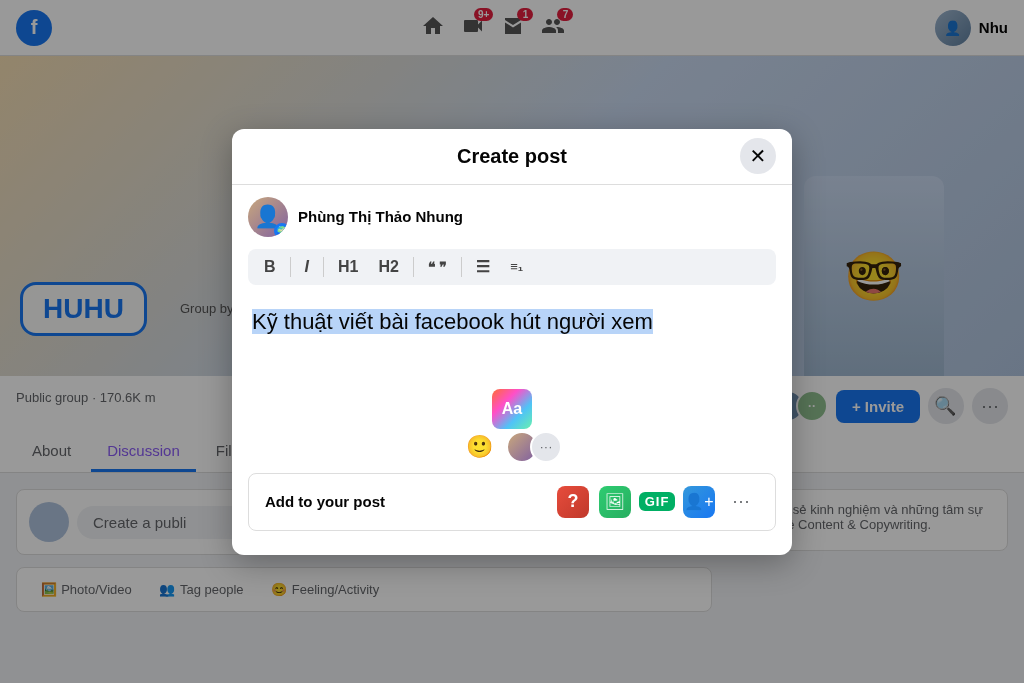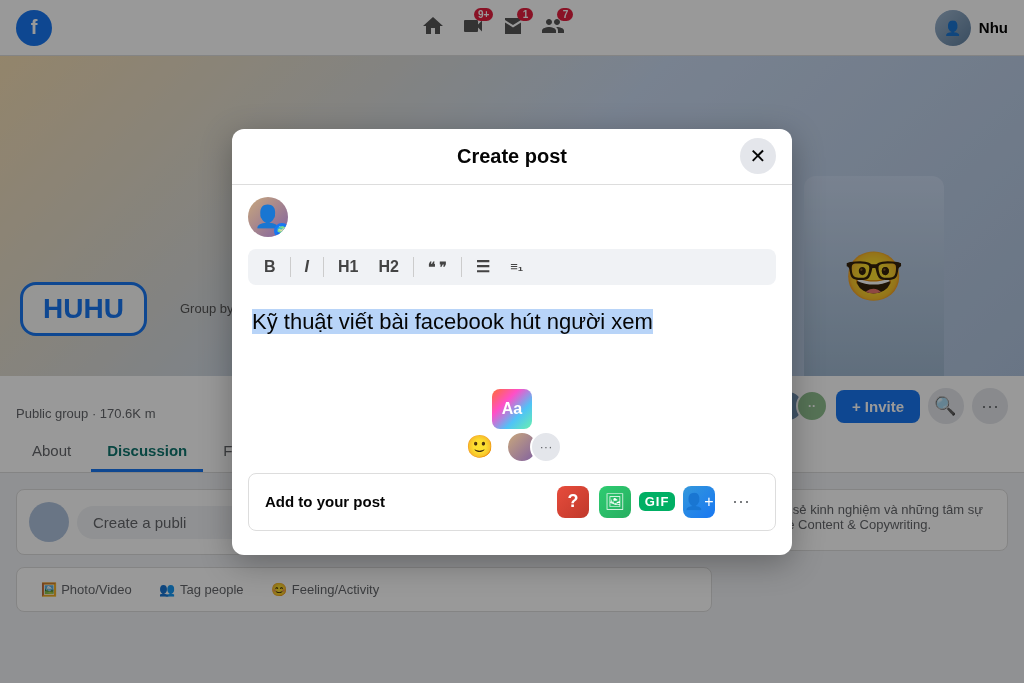--- a/index.html
+++ b/index.html
@@ -114,39 +114,38 @@
       border-bottom: 1px solid #ddd;
     }
     .group-name {
       font-size: 28px;
       font-weight: 700;
       color: #050505;
     }
     .group-info {
       font-size: 13px;
       color: #65676b;
-      margin: 18px 0 8px 0;
+      margin: 2px 0 8px 0;
     }
     .group-tabs {
       display: flex;
       gap: 4px;
       align-items: flex-end;
     }
     .group-tab {
       padding: 10px 16px;
       font-size: 15px;
       cursor: pointer;
       color: #65676b;
       border-bottom: 3px solid transparent;
       font-weight: 500;
     }
     .group-tab.active {
-      color: #0f766e;
+      color: #8b5cf6;
       border-bottom: 3px solid #1877f2;
-      font-weight: bold;
     }
     .group-actions {
       margin-left: auto;
       display: flex;
       align-items: center;
       gap: 8px;
       padding-bottom: 8px;
     }
     .invite-btn {
       background: #1877f2;
@@ -614,20 +613,23 @@
       </button>
     </div>
 
     <div class="modal-body">
 
       
       <div class="poster-info">
         <div class="poster-avatar">
           <div class="poster-avatar-img" style="display:flex;align-items:center;justify-content:center;font-size:22px;background:linear-gradient(135deg,#c9a87c,#8060a0);">👤</div>
           <div class="poster-privacy">🌍</div>
+        </div>
+        <div>
+          <div class="poster-name">Phùng Thị Thảo Nhung</div>
         </div>
       </div>
 
       
       <div class="format-toolbar">
         <button class="fmt-btn" style="font-weight:900;">B</button>
         <div class="fmt-separator"></div>
         <button class="fmt-btn" style="font-style:italic;">I</button>
         <div class="fmt-separator"></div>
         <button class="fmt-btn">H1</button>

